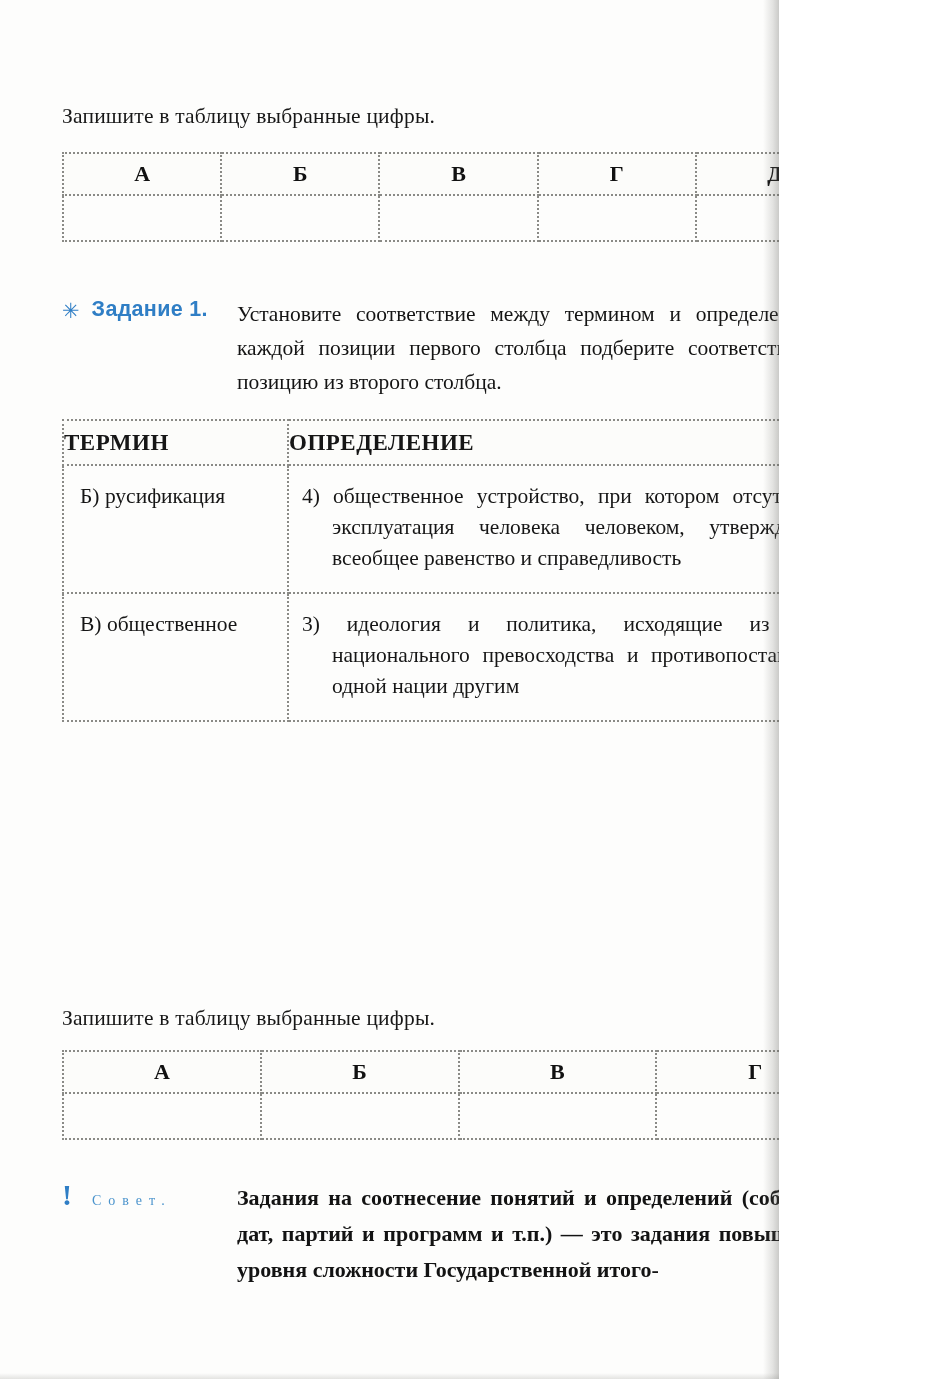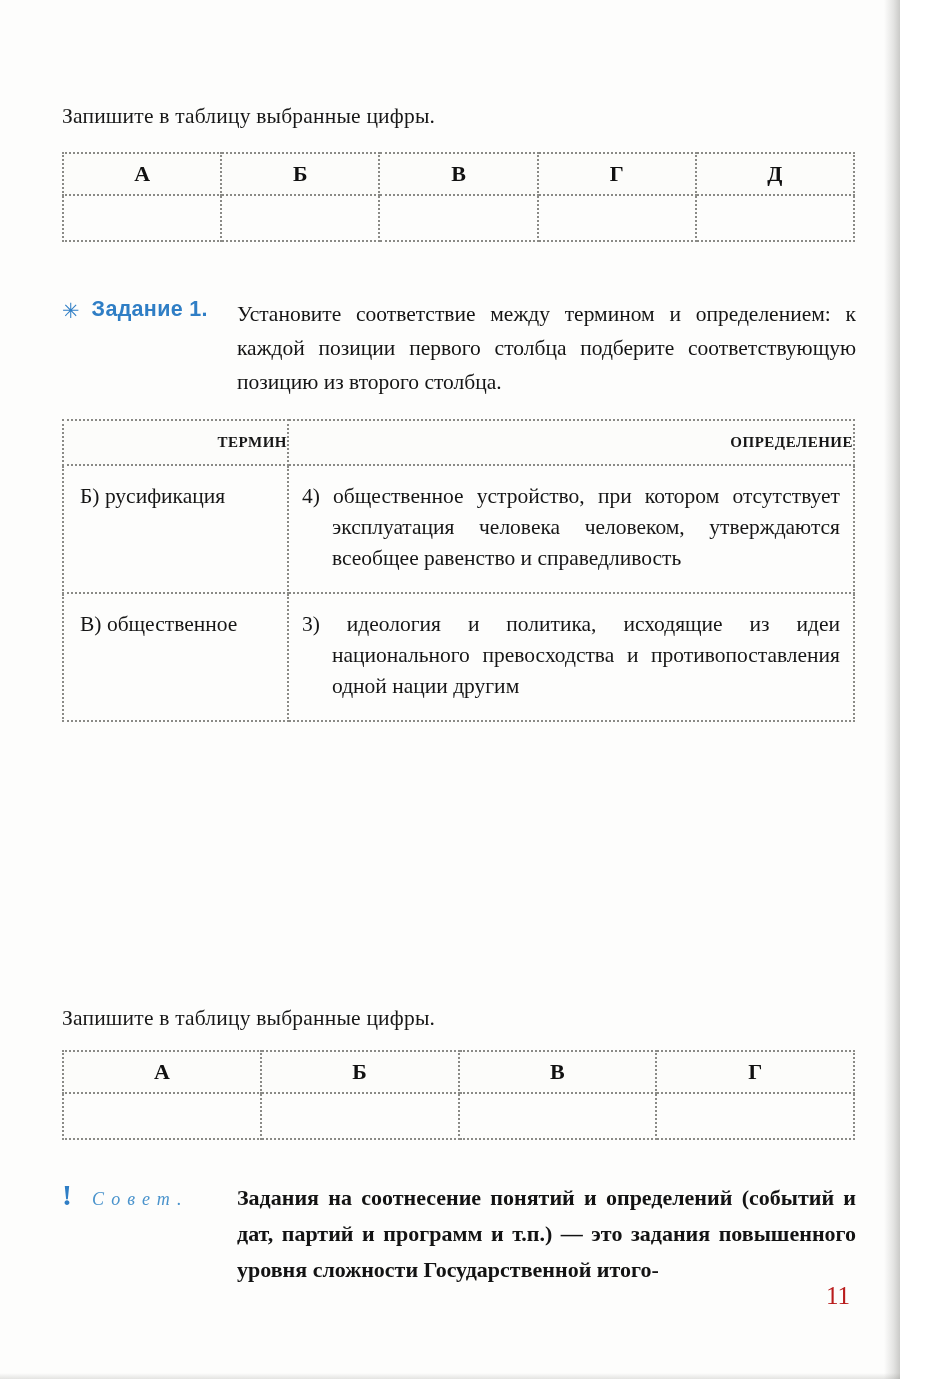--- a/index.html
+++ b/index.html
@@ -1,19 +1,19 @@
 <!DOCTYPE html>
 <html><head>
 <meta charset="utf-8">
 <style>
   * { box-sizing: border-box; margin: 0; padding: 0; }
   html, body { background: #ffffff; }
   .page {
     position: relative;
-    width: 900px;
+    width: 779px;
     height: 1379px;
     background: #fdfdfc;
     font-family: "Liberation Serif", "DejaVu Serif", serif;
     color: #161616;
     overflow: hidden;
   }
   
   .edge-right {
     position: absolute; top: 0; right: 0; width: 16px; height: 100%;
     background: linear-gradient(to right, rgba(0,0,0,0) 0%, rgba(110,110,105,0.18) 60%, rgba(95,95,90,0.32) 100%);
@@ -101,23 +101,23 @@
     width: 100%;
     border-collapse: collapse;
     table-layout: fixed;
   }
   table.match th, table.match td {
     border: 2px dotted #8a8a86;
     vertical-align: top;
   }
   table.match th {
     height: 45px;
-    font-size: 15px;
-    font-weight: bold;
-    text-align: right;
+    font-size: 23px;
+    font-weight: bold;
+    text-align: left;
     vertical-align: middle;
     letter-spacing: 0.5px;
     background: #fcfcfa;
   }
   td.term-cell {
     padding: 15px 8px 18px 16px;
     font-size: 21.5px;
     line-height: 31px;
     white-space: nowrap;
   }
@@ -136,22 +136,21 @@
   .tip-block { top: 1180px; }
   .excl-marker {
     color: #2f7ec5;
     font-weight: bold;
     font-size: 30px;
     margin-right: 20px;
     line-height: 30px;
   }
   .tip-label {
     color: #4a93cc;
-    font-style: italic;
-    font-size: 18px;
+    font-size: 14px;
     letter-spacing: 7px;
     white-space: nowrap;
     margin-top: 8px;
   }
   .tip-text {
     flex: 1;
     font-size: 22px;
     line-height: 36px;
     font-weight: 700;
     text-align: justify;

